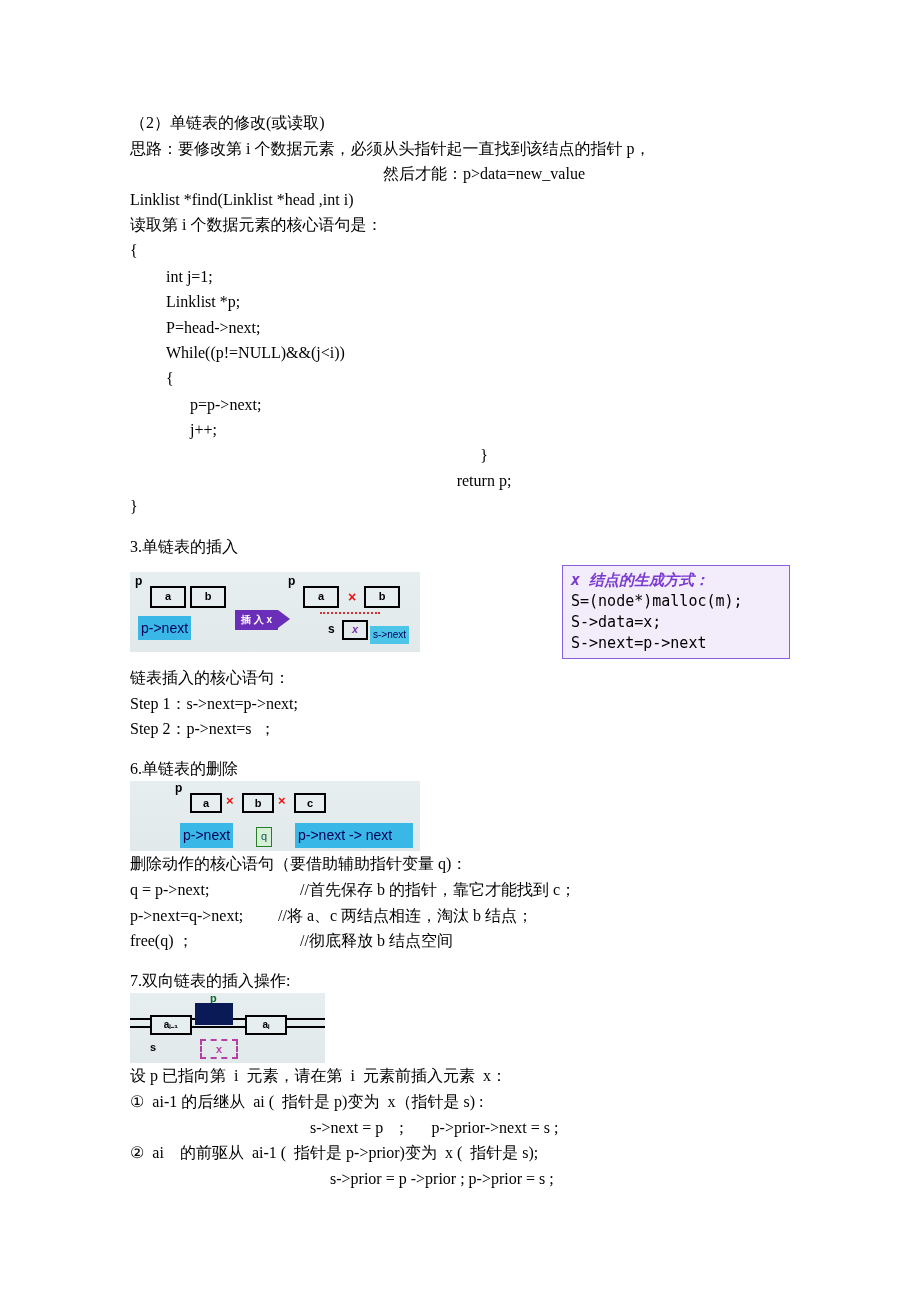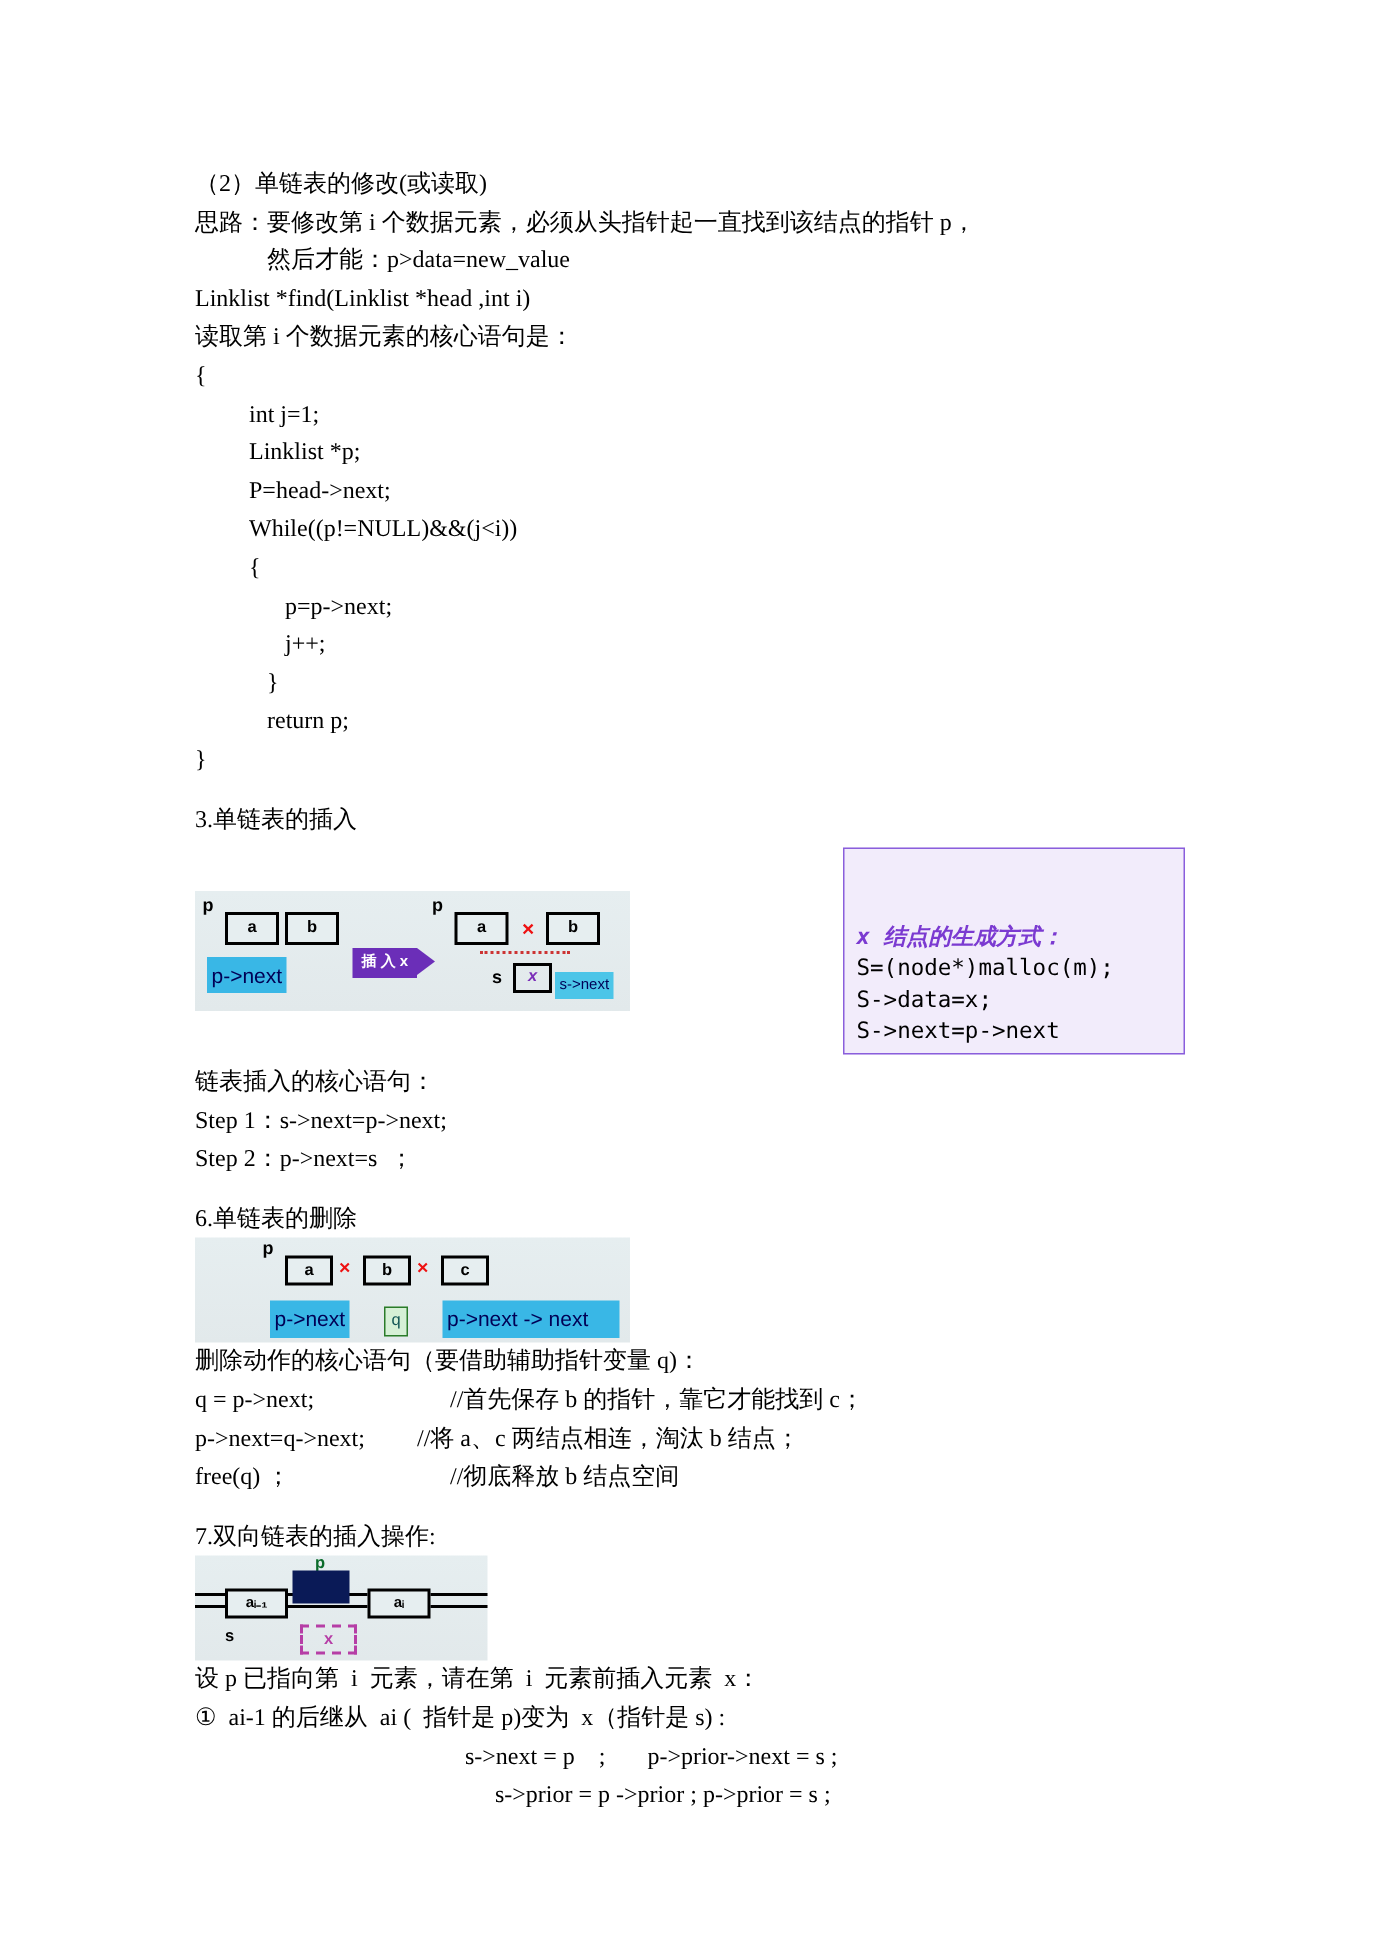--- a/index.html
+++ b/index.html
@@ -7,21 +7,21 @@
   font-family:"SimSun","宋体","Times New Roman",serif;
   font-size:16px;color:#000;line-height:1.6;
 }
 .page{
   width:920px;min-height:1302px;box-sizing:border-box;
   padding:110px 130px 60px 130px;position:relative;border-radius:32px;
 }
 .line{white-space:pre-wrap;}
 .indent1{padding-left:36px;}
 .indent2{padding-left:60px;}
-.indent3{padding-left:48px;}
+.indent3{padding-left:48px;text-align:center;}
 .mt{margin-top:14px;}
 
 
 .insert-row{display:flex;align-items:center;margin-top:6px;}
 .diagram-insert{
   width:290px;height:80px;
   background:linear-gradient(to bottom,#e6eef0,#e2e9eb);
   position:relative;font-family:Arial,sans-serif;font-size:12px;
 }
 .diagram-insert .p-label{position:absolute;font-weight:bold;}
@@ -50,21 +50,21 @@
   left:212px;top:48px;display:flex;align-items:center;justify-content:center;
   font-style:italic;color:#7b2fb8;font-weight:bold;font-size:11px;
 }
 .diagram-insert .redX{position:absolute;color:#e11;font-weight:bold;font-size:14px;}
 .diagram-insert .dash{position:absolute;border-top:2px dotted #c33;}
 .sidebox-wrap{margin-left:auto;}
 .sidebox{
   width:210px;border:1px solid #8a5edc;background:#f2ecfb;
   padding:4px 8px;font-family:"SimSun",monospace;font-size:15px;line-height:1.4;
 }
-.sidebox .hd{color:#7b3ad1;font-weight:bold;font-style:italic;margin-top:44px;}
+.sidebox .hd{color:#7b3ad1;font-weight:bold;font-style:italic;}
 
 
 .diagram-delete{
   width:290px;height:70px;background:linear-gradient(to bottom,#e6eef0,#e2e9eb);
   position:relative;font-family:Arial,sans-serif;font-size:12px;
 }
 .diagram-delete .p-label{position:absolute;font-weight:bold;left:45px;top:-2px;}
 .diagram-delete .box{
   position:absolute;border:2px solid #000;height:16px;width:28px;
   display:flex;align-items:center;justify-content:center;font-weight:bold;font-size:11px;
@@ -174,15 +174,16 @@
     <div class="hbar" style="top:33px"></div>
     <div class="back"></div>
     <div class="dbox" style="left:20px">aᵢ₋₁</div>
     <div class="dbox" style="left:115px">aᵢ</div>
     <span class="lbl" style="left:20px;top:46px">s</span>
     <div class="xbox">x</div>
   </div>
   <div class="line">设 p 已指向第  i  元素，请在第  i  元素前插入元素  x：</div>
   <div class="line">①  ai-1 的后继从  ai (  指针是 p)变为  x（指针是 s) :</div>
   <div class="line" style="padding-left:180px">s-&gt;next = p    ;       p-&gt;prior-&gt;next = s ;</div>
+  <div class="line">②  ai    的前驱从  ai-1 (  指针是 p-&gt;prior)变为  x (  指针是 s);</div>
   <div class="line" style="padding-left:200px">s-&gt;prior = p -&gt;prior ; p-&gt;prior = s ;</div>
 
 </div>
 
 </body></html>

